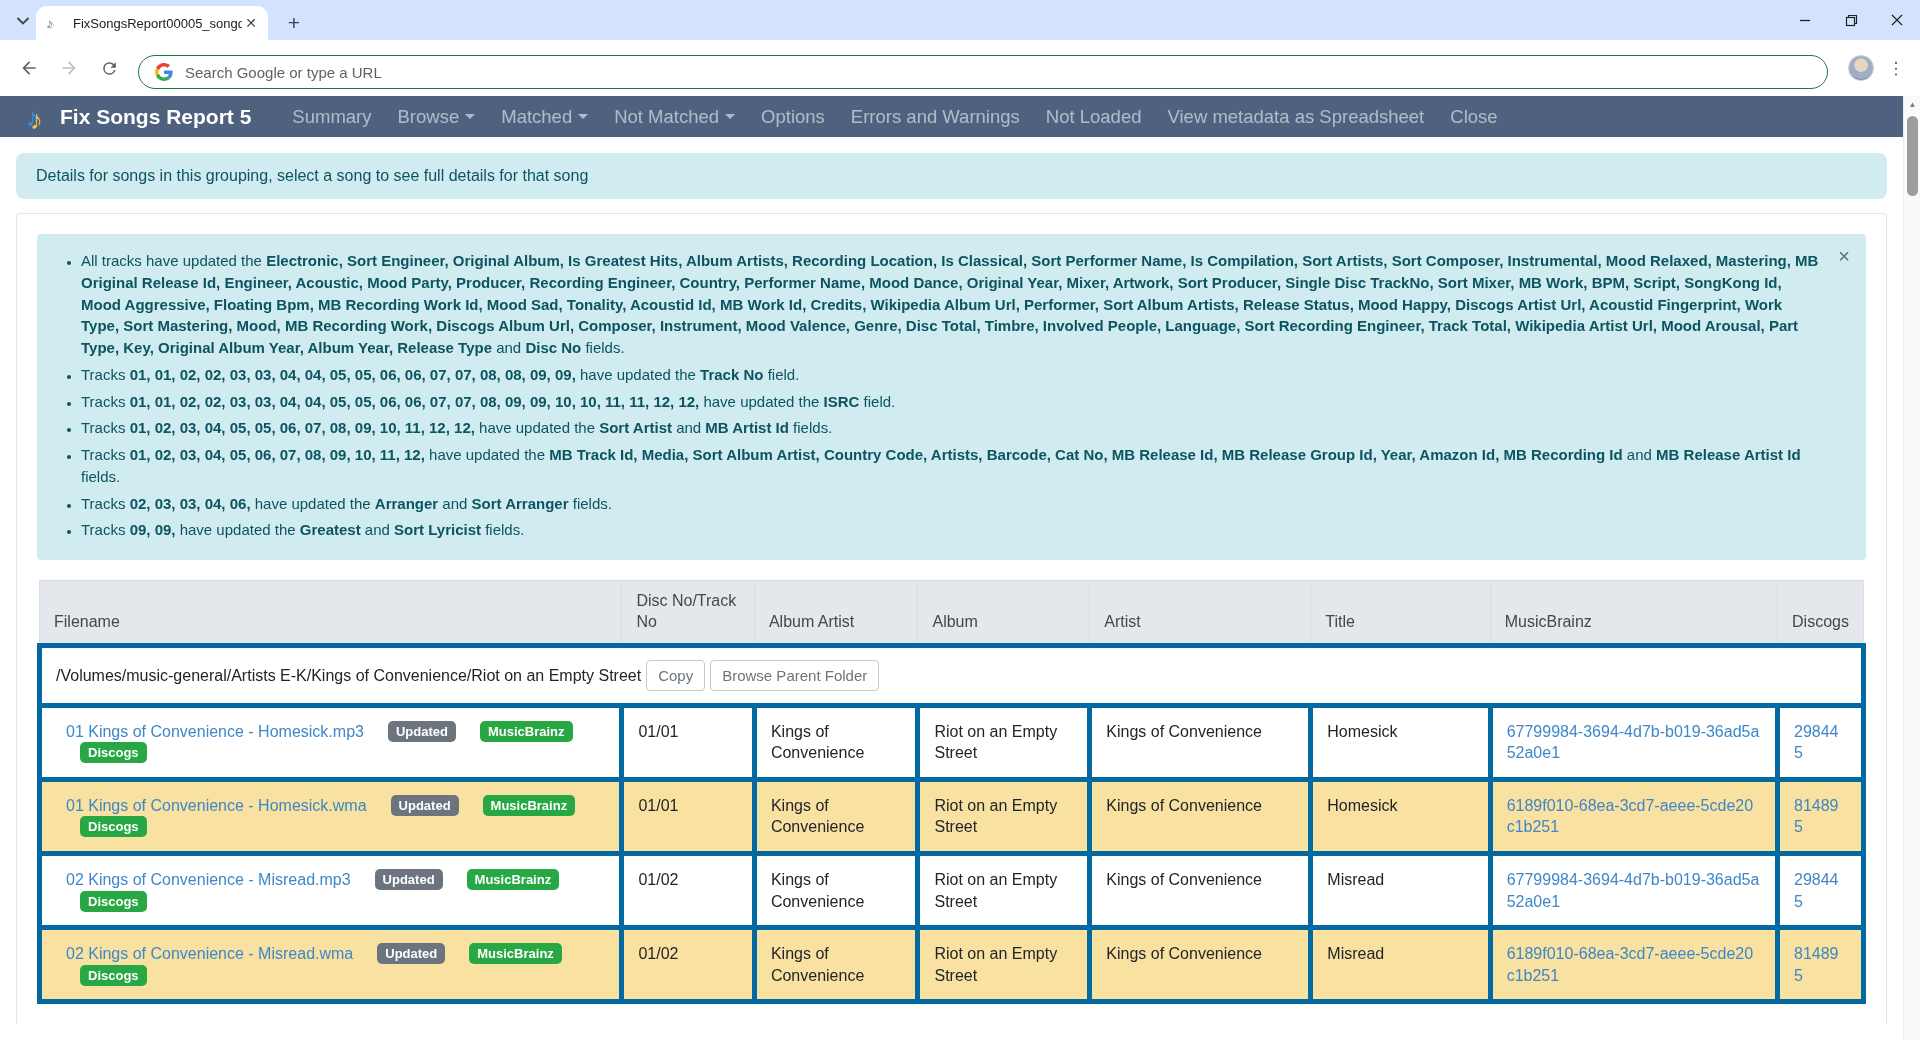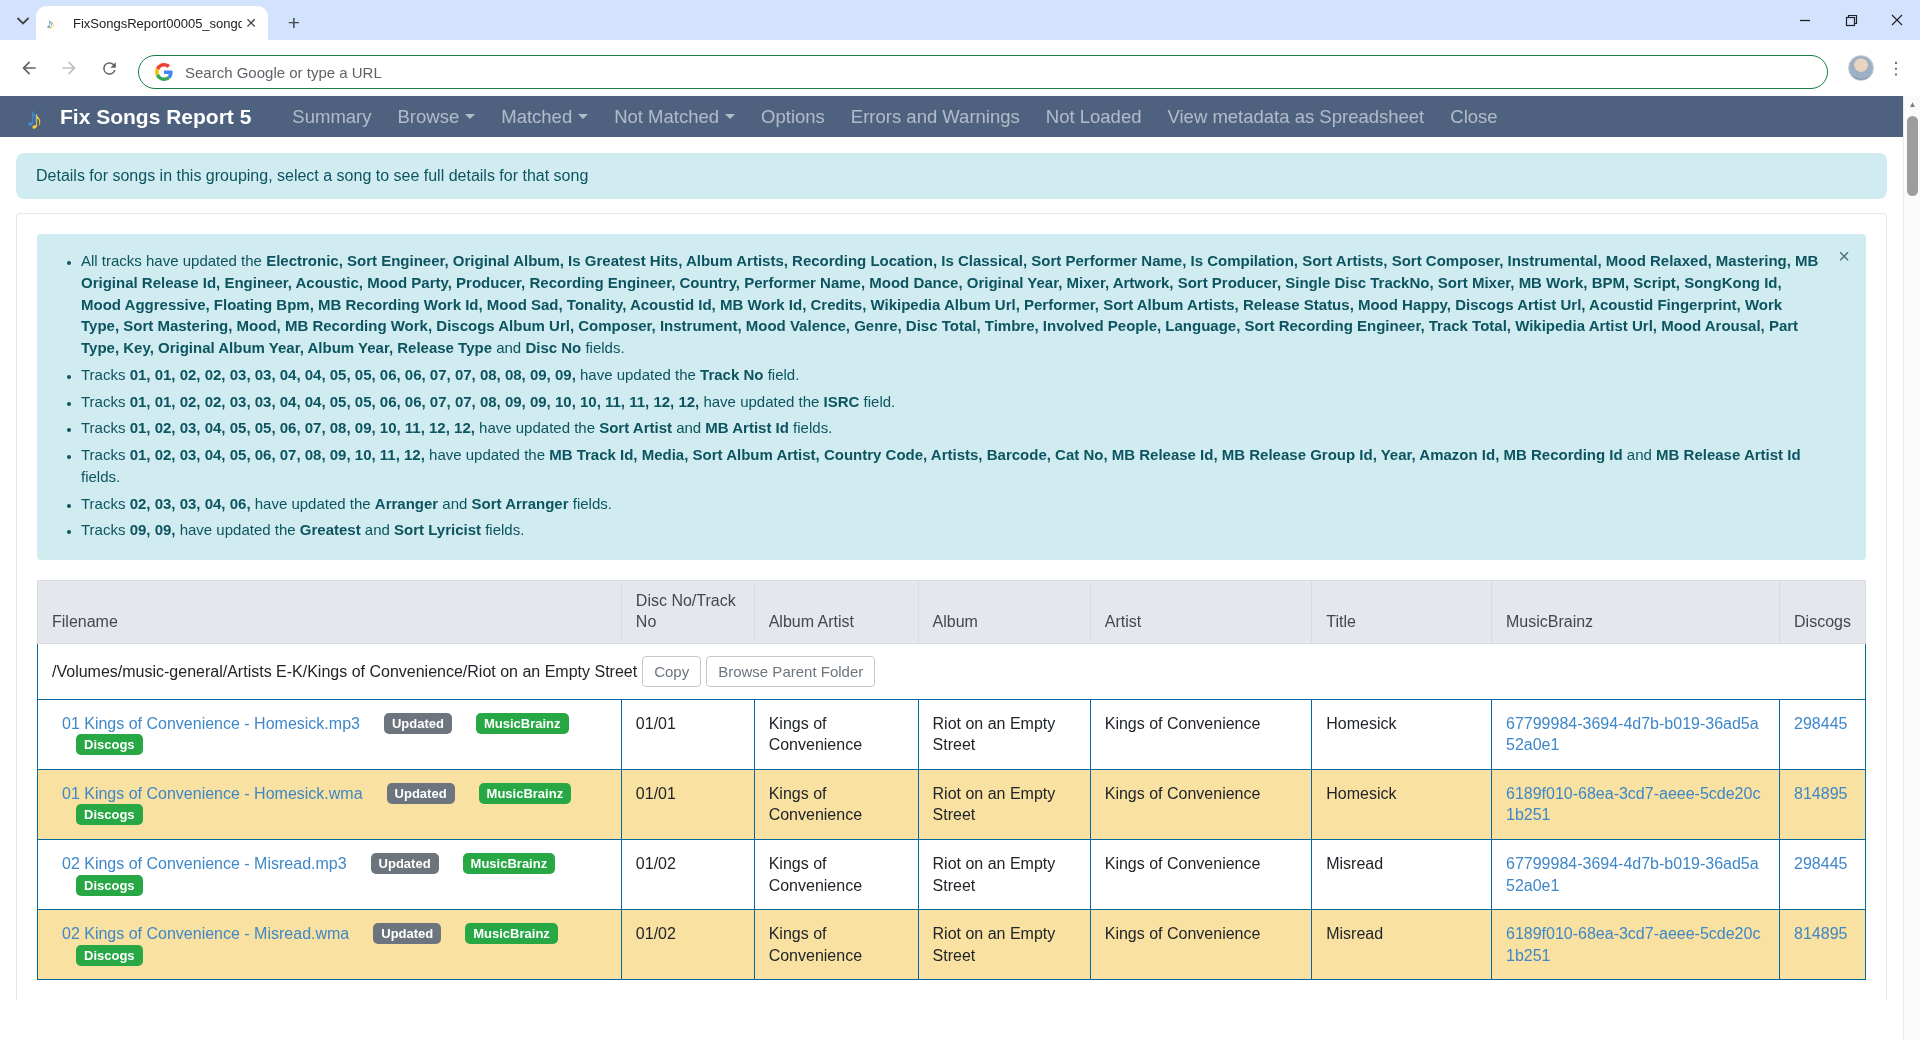--- a/index.html
+++ b/index.html
@@ -65,21 +65,21 @@
     padding: 16px 46px 14px 18px; font-size: 15px; line-height: 1.45; }
   .alert ul { margin: 0; padding-left: 26px; }
   .alert li { margin-bottom: 5px; }
   .alert li::marker { color: #0c5460; font-size: 12px; }
   .alert b { font-weight: 700; }
   .alert-close { position: absolute; top: 8px; right: 16px; font-size: 20px; color: #53707c; cursor: default; }
 
   table.songs { width: 100%; border-collapse: collapse; margin-top: 20px; font-size: 16px; }
   .songs th { background: #e4e7eb; border: 1px solid #d9dde1; padding: 10px 14px; text-align: left;
     vertical-align: bottom; font-weight: 400; color: #43484d; line-height: 1.3; }
-  .songs td { border: 1px solid #0369a1; padding: 13px 14px; vertical-align: top; color: #212529; line-height: 1.35; }
+  .songs td { border: 5px solid #0369a1; padding: 13px 14px; vertical-align: top; color: #212529; line-height: 1.35; }
   .songs th:nth-child(1) { width: 32.3%; }
   .songs th:nth-child(2) { width: 7.3%; }
   .songs th:nth-child(3) { width: 9.0%; }
   .songs th:nth-child(4) { width: 9.5%; }
   .songs th:nth-child(5) { width: 12.2%; }
   .songs th:nth-child(6) { width: 9.9%; }
   .songs th:nth-child(7) { width: 15.9%; }
   .songs th:nth-child(8) { width: 3.9%; }
   .songs tr.warn td { background: #f8e1a1; }
   .songs a { color: #3e87c8; text-decoration: none; }

